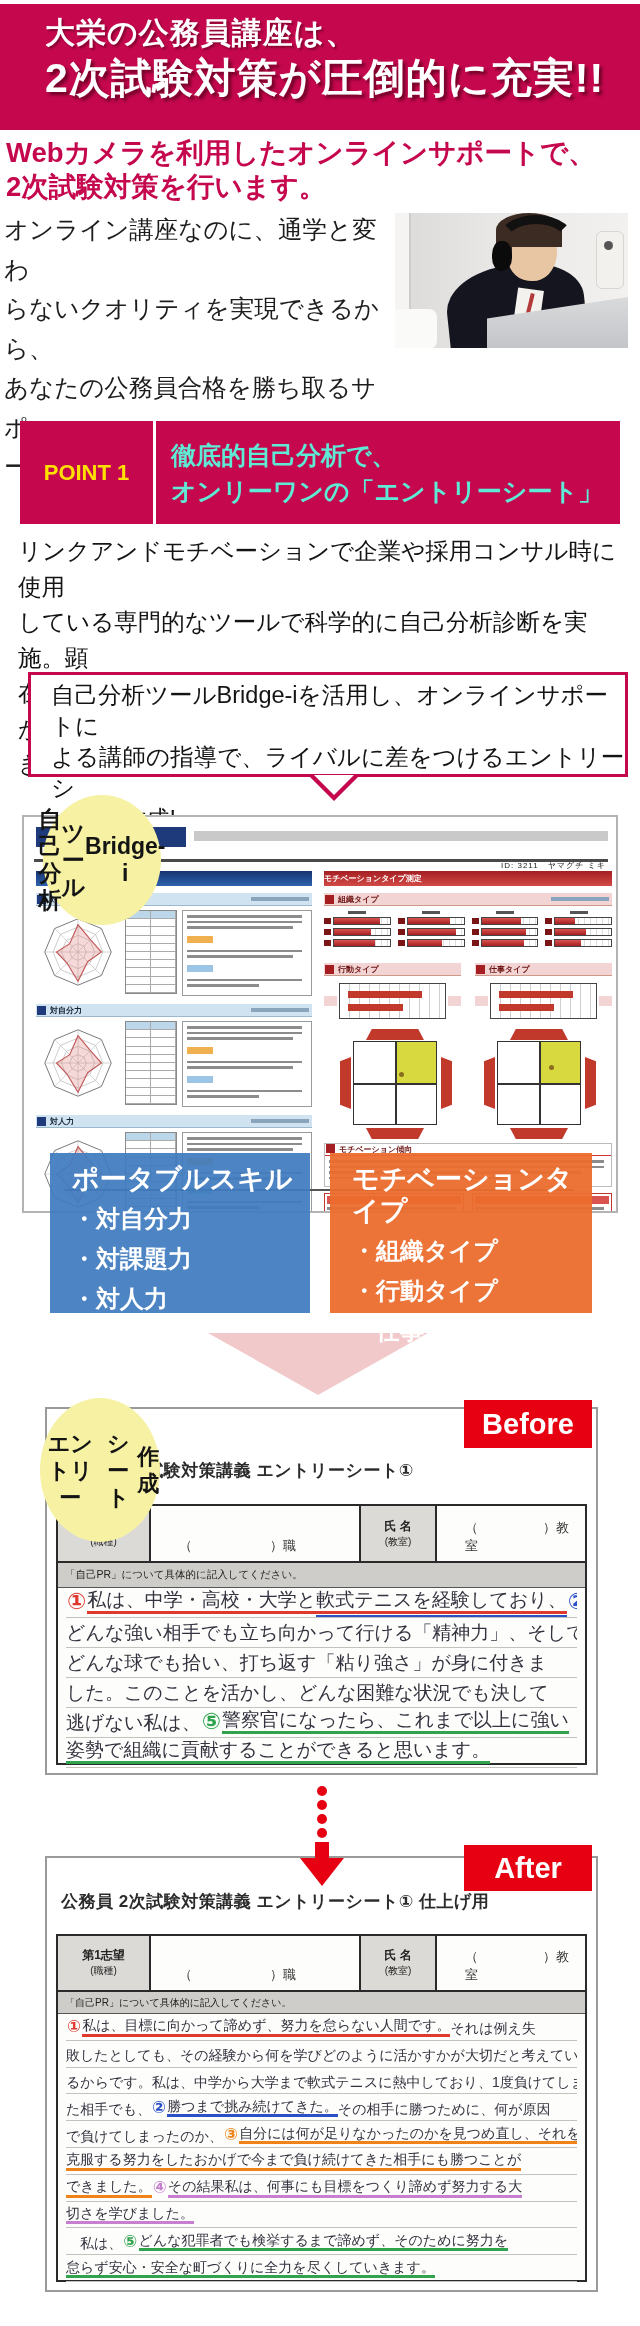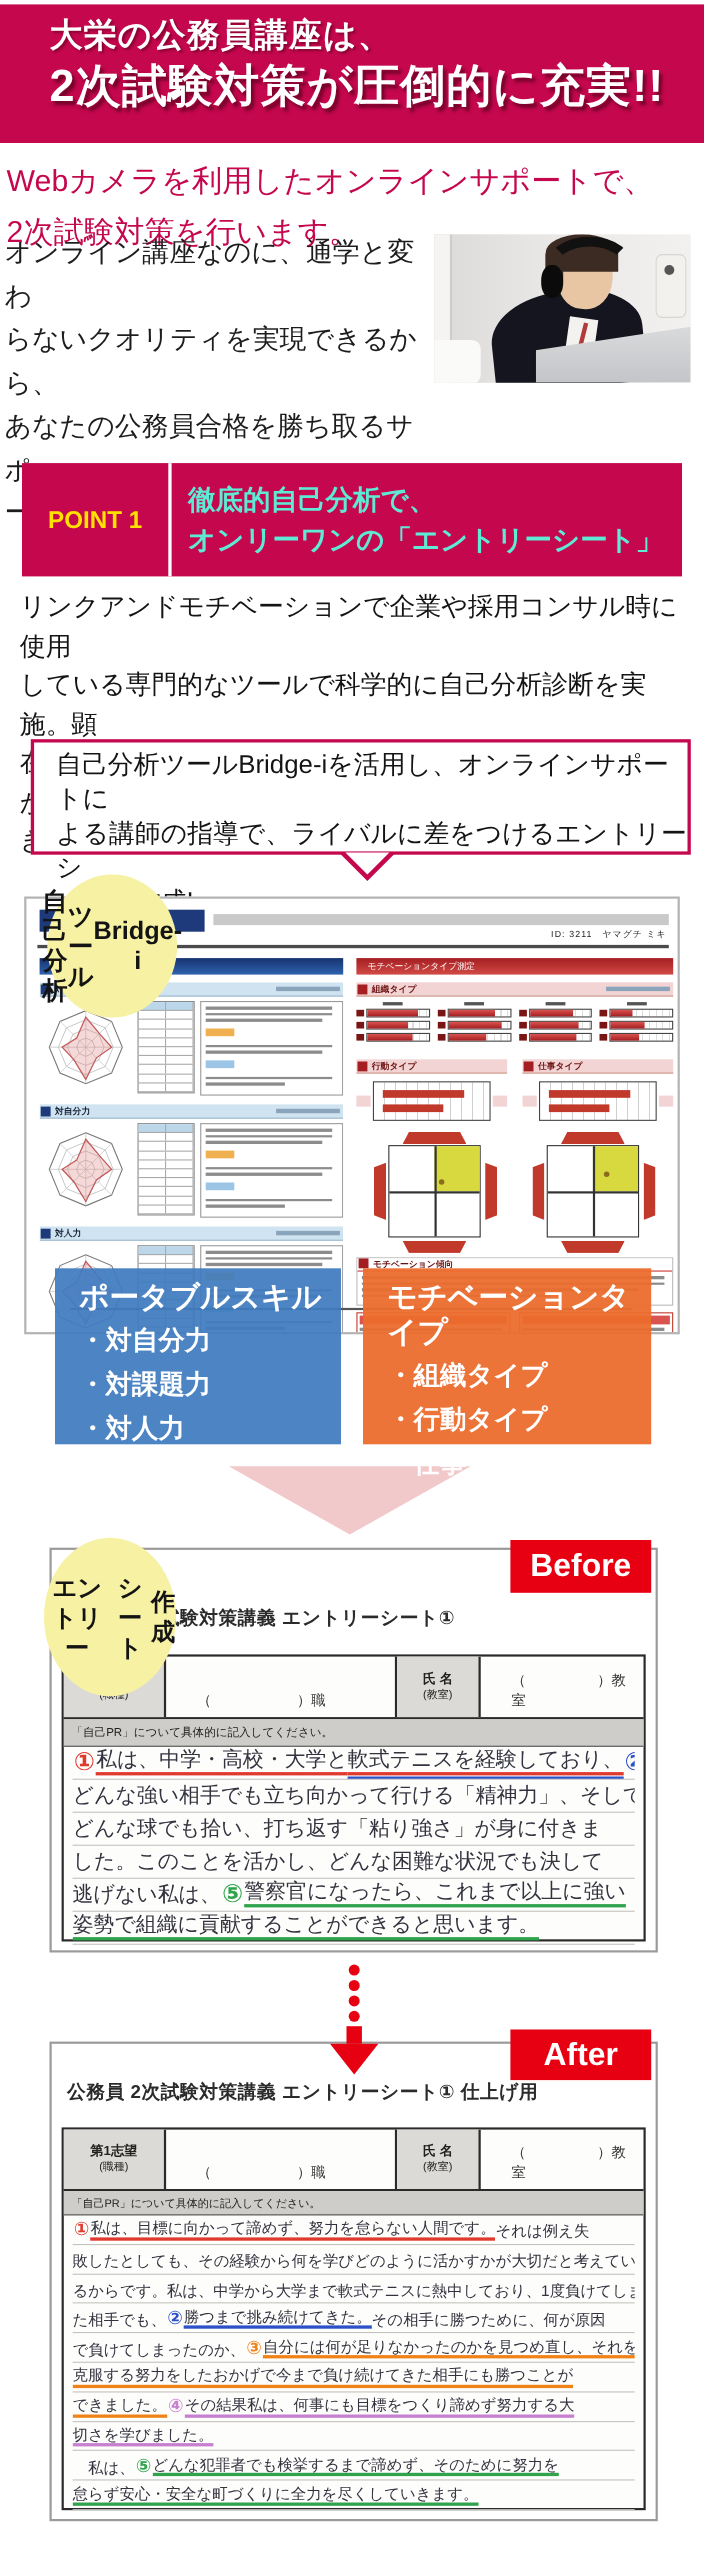--- a/index.html
+++ b/index.html
@@ -7,21 +7,21 @@
         font-family:"Liberation Sans","DejaVu Sans",sans-serif;color:#1d1d1d;}
   .abs{position:absolute;}
 
   
   .hero{left:0;top:4px;width:640px;height:126px;background:#c5074e;box-sizing:border-box;padding:10px 0 0 45px;}
   .hero-l1{color:#fff;font-size:30px;font-weight:700;letter-spacing:1px;line-height:38px;text-shadow:2px 2px 2px rgba(60,0,15,.45);}
   .hero-l2{color:#ffffff;font-size:41px;font-weight:800;letter-spacing:1px;line-height:52px;text-shadow:3px 3px 3px rgba(60,0,15,.6);}
 
   
   .subhead{left:6px;top:136px;width:630px;}
-  .subhead .ln{color:#c5074e;font-size:27.5px;font-weight:400;line-height:34px;margin-top:12px;}
+  .subhead .ln{color:#c5074e;font-size:27.5px;font-weight:700;line-height:34px;}
 
   
   .intro{left:4px;top:210px;width:392px;}
   .intro .ln{font-size:24.5px;font-weight:500;line-height:39.5px;color:#1d1d1d;}
   .photo{left:395px;top:213px;width:233px;height:135px;overflow:hidden;background:linear-gradient(90deg,#dcdad8 0%,#e9e8e6 45%,#f2f1ef 100%);}
   .photo *{position:absolute;}
   .ph-board{left:0;top:0;width:14px;height:135px;background:#f5f4f2;border-right:2px solid #cfcdca;}
   .ph-chair{left:-6px;top:96px;width:48px;height:40px;background:#fafaf8;border-radius:8px;}
   .ph-body{left:52px;top:52px;width:138px;height:88px;background:#15151f;border-radius:48% 42% 8% 8%;transform:rotate(-6deg);}
   .ph-shirt{left:120px;top:76px;width:26px;height:44px;background:#f4f2ee;transform:rotate(8deg);border-radius:0 0 40% 40%;}
@@ -57,21 +57,21 @@
   .ybadge-bridge{left:43px;top:795px;width:118px;height:130px;}
   .ybadge-bridge .ln{font-size:23px;line-height:27px;}
   .ybadge-entry{left:40px;top:1398px;width:120px;height:144px;}
   .ybadge-entry .ln{font-size:22px;line-height:27px;}
 
   
   .docpanel{left:22px;top:815px;width:596px;height:398px;background:#fff;border:2px solid #b3b3b3;box-sizing:border-box;overflow:hidden;}
   .docpanel *{box-sizing:border-box;}
   .d-navy{position:absolute;left:12px;top:10px;width:150px;height:20px;background:#1e3a7a;}
   .d-graybar{position:absolute;left:170px;top:14px;width:414px;height:10px;background:#c9c9c9;}
-  .d-id{position:absolute;right:10px;top:27px;font-size:8px;color:#222;letter-spacing:1px;}
+  .d-id{position:absolute;right:10px;top:43px;font-size:8px;color:#222;letter-spacing:1px;}
   .d-rule{position:absolute;left:10px;top:42px;width:574px;height:3px;background:#4a4a4a;}
   .d-lhead{position:absolute;left:12px;top:54px;width:276px;height:15px;background:linear-gradient(180deg,#16336f,#2e62ae);}
   .d-left{position:absolute;left:12px;top:76px;width:276px;height:322px;overflow:hidden;}
   .b-secbar{height:13px;background:#cfe3f0;display:flex;align-items:center;margin-bottom:4px;border-bottom:1px solid #9db8cc;}
   .b-sq{width:9px;height:9px;background:#1e3a7a;margin:0 4px 0 1px;}
   .b-seclab{font-size:8px;font-weight:700;color:#152238;}
   .b-note{margin-left:auto;width:58px;height:4px;background:#8aa4bb;margin-right:3px;}
   .b-sec{display:flex;gap:5px;height:86px;margin-bottom:8px;}
   .b-sec svg{flex:0 0 84px;height:84px;}
   .b-table{flex:0 0 52px;border:1px solid #8a8a8a;height:84px;display:flex;flex-direction:column;}
@@ -79,21 +79,21 @@
   .bt-r span{flex:1;border-right:.5px solid #aaa;}
   .bt-h{background:#bcd6ea;}
   .b-text{flex:1;border:1px solid #9a9a9a;padding:4px 4px;background:#fff;}
   .tl{display:block;height:2.5px;background:#8c8c8c;margin-bottom:3px;}
   .tl.w1{width:96%;} .tl.w2{width:88%;} .tl.w3{width:60%;}
   .chip{display:inline-block;width:26px;height:7px;margin:1px 0 3px;}
   .chip-o{background:#f0b050;} .chip-b{background:#9cc4e4;}
 
   .d-right{position:absolute;left:300px;top:54px;width:288px;height:344px;}
   .d-rhead{height:15px;background:linear-gradient(180deg,#a51e22,#d24a45);display:flex;align-items:center;margin-bottom:7px;}
-  .d-rhead span{color:#fff;font-size:8px;font-weight:400;padding-left:10px;}
+  .d-rhead span{color:#fff;font-size:8px;font-weight:700;}
   .b-pinkbar{height:13px;background:#f2d4d4;display:flex;align-items:center;margin-bottom:5px;border-bottom:1px solid #c98;}
   .b-pinkbar .b-sq{background:#a51e22;}
   .b-pinkbar .b-seclab{color:#6d1212;}
   .cluster{display:flex;gap:7px;height:46px;margin-bottom:6px;}
   .cg{flex:1;}
   .cg-cap{width:18px;height:3px;background:#555;margin:0 auto 3px;}
   .cg-row{display:flex;align-items:center;margin-bottom:3px;}
   .cg-lab{width:7px;height:6px;background:#7a1515;margin-right:2px;}
   .cg-track{flex:1;height:8px;border:1px solid #444;position:relative;background:repeating-linear-gradient(90deg,#fff 0 5px,#ddd 5px 6px);}
   .cg-fill{position:absolute;left:0;top:0;bottom:0;background:linear-gradient(180deg,#d9534f,#a51e22);}

